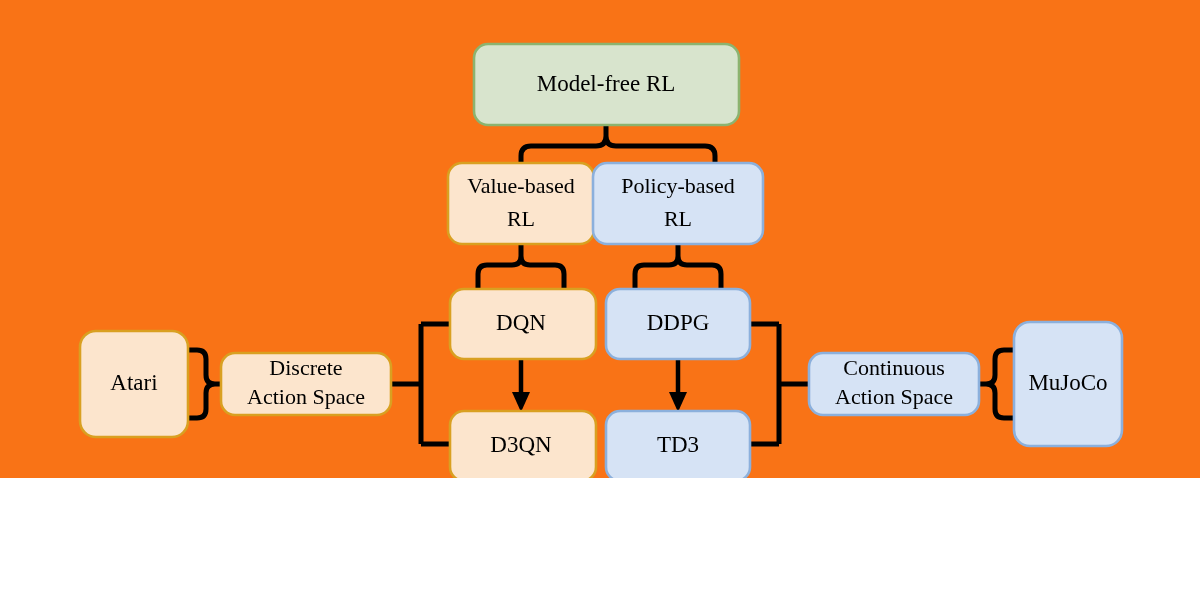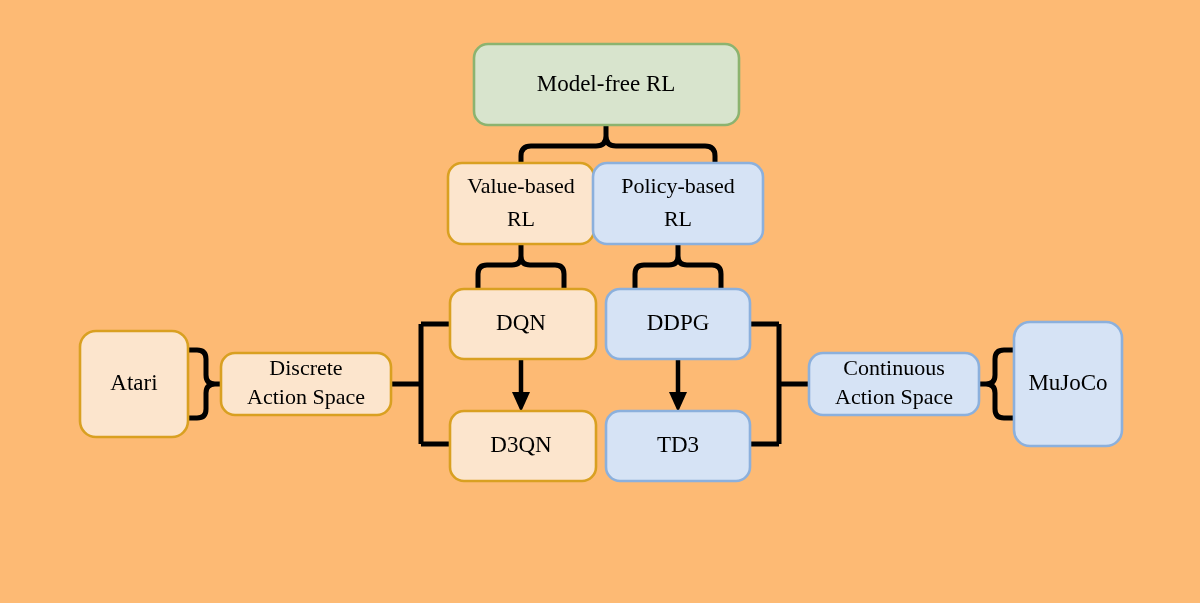--- a/index.html
+++ b/index.html
@@ -3,22 +3,22 @@
 <meta charset="utf-8">
 <style>
   html, body {
     margin: 0;
     padding: 0;
     background: #ffffff;
   }
   #page {
     position: relative;
     width: 1200px;
-    height: 603px;
-    background: #fdba74;
+    height: 478px;
+    background: #f97316;
     overflow: hidden;
     font-family: "Liberation Serif", "DejaVu Serif", serif;
   }
   svg#diagram {
     position: absolute;
     left: 0;
     top: 0;
     width: 1200px;
     height: 603px;
     display: block;

